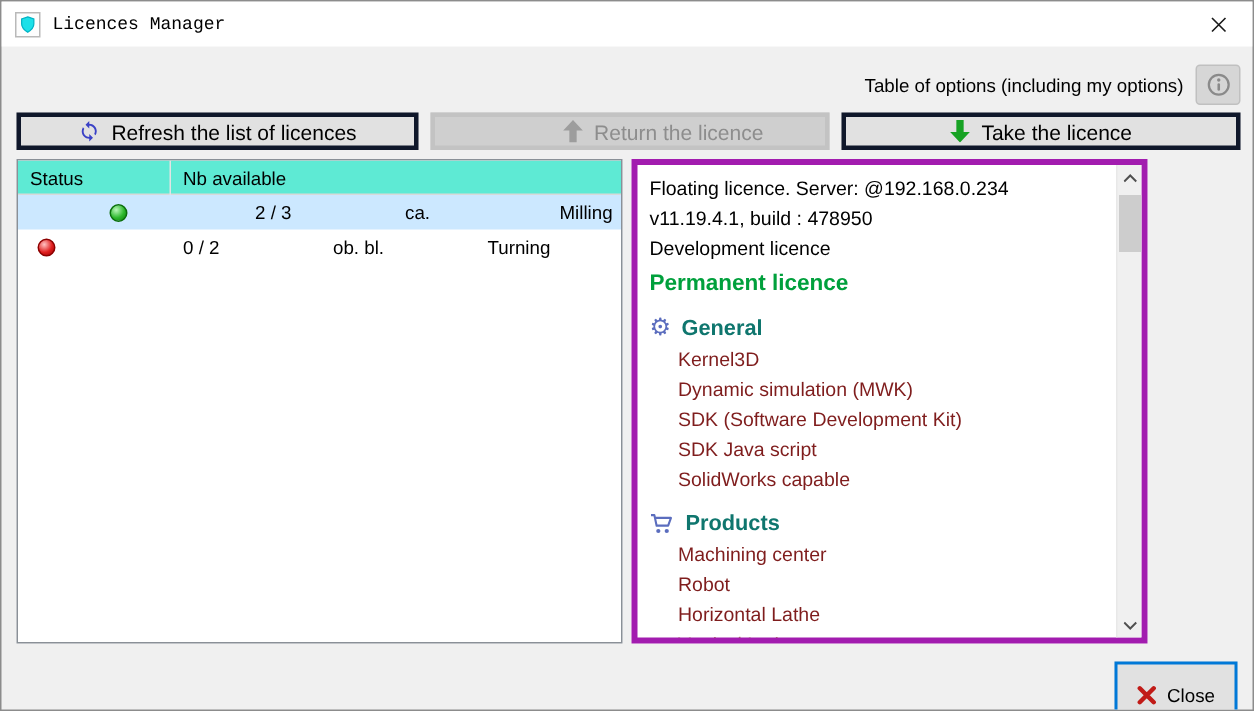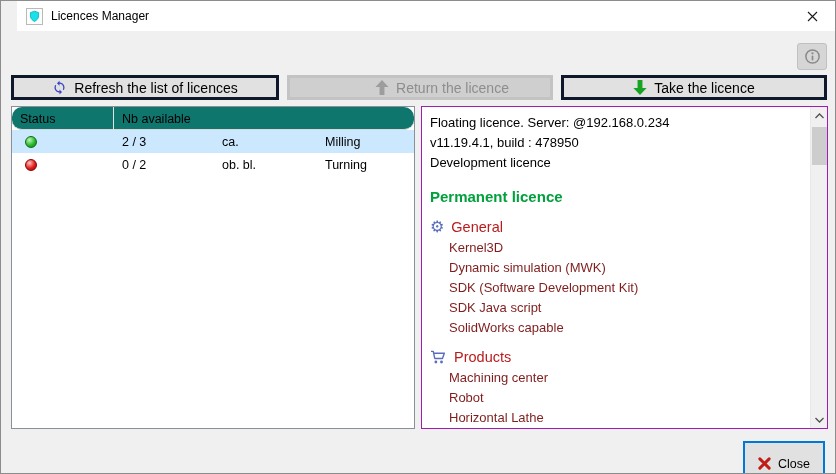--- a/index.html
+++ b/index.html
@@ -3,22 +3,22 @@
 <meta charset="utf-8">
 <style>
   * { margin:0; padding:0; box-sizing:border-box; }
   html,body { width:836px; height:474px; font-family:"Liberation Sans","DejaVu Sans",sans-serif; }
   .window {
     position:absolute; inset:0; width:836px; height:474px;
     background:#f0f0f0; border:1px solid #8c8c8c; overflow:hidden;
   }
   
   .titlebar {
-    position:absolute; top:0; left:16px; right:0; height:30px;
-    background:#ffffff; display:flex; align-items:center;
+    position:absolute; top:0; left:0; right:0; height:30px;
+    background:#ffffff; display:flex; align-items:center;font-family:Liberation Mono, monospace;
   }
   .app-icon {
     width:17px; height:17px; margin-left:9px;
     border:1px solid #b9b9b9; background:#fdfdfd;
     display:flex; align-items:center; justify-content:center;
   }
   .title-text { margin-left:8px; font-size:12px; color:#000; }
   .titlebar-close {
     position:absolute; right:0; top:0; width:45px; height:30px;
     display:flex; align-items:center; justify-content:center; cursor:pointer;
@@ -40,62 +40,62 @@
     font-size:14px; color:#000; cursor:pointer;
   }
   .btn-refresh { left:10px; width:268px; }
   .btn-return  { left:286px; width:266px; background:#cfcfcf; border-color:#c3c3c3; color:#8d8d8d; cursor:default;padding-left:44px; }
   .btn-take    { left:560px; width:266px; }
   
   .licence-table {
     position:absolute; left:10px; top:105px; width:404px; height:323px;
     background:#ffffff; border:1px solid #8a9097; overflow:hidden;
   }
-  .thead { display:flex; height:23px; border-bottom:1px solid #d9d9d9; background:#0f766e;border-radius:10px; }
+  .thead { display:flex; height:23px; border-bottom:1px solid #d9d9d9; background:#5eead4; }
   .th {
     font-size:12.5px; color:#000; display:flex; align-items:center;
     padding-left:8px; border-right:1px solid #e3e3e3; height:23px;
   }
   .th:last-child { border-right:none; }
   .col-status  { width:102px; }
   .col-nb      { width:100px; }
   .col-users   { width:103px; }
   .col-comment { flex:1; }
   .trow { display:flex; height:23px; align-items:center; font-size:12.5px; color:#000; }
-  .trow.selected { background:var(--selection-blue,#cce8ff); }
+  .trow.selected { background:var(--selection-blue,#cce8ff);padding-left:48px; }
   .td { display:flex; align-items:center; padding-left:8px; height:23px; }
   .ball {
     width:12px; height:12px; border-radius:50%;
     margin-left:5px;
   }
   .ball-green {
     background:radial-gradient(circle at 35% 30%, #b9f7b9 0%, var(--status-green,#2db82d) 55%, #0d7c0d 100%);
     border:1px solid #0a6f0a;
   }
   .ball-red {
     background:radial-gradient(circle at 35% 30%, #ffc2c2 0%, var(--status-red,#e01f1f) 55%, #9c0000 100%);
     border:1px solid #8d0000;
   }
   
   .details {
-    position:absolute; left:420px; top:105px; width:407px; height:323px;
-    background:#ffffff; border:1px solid #a21caf; overflow:hidden;
+    position:absolute; left:420px; top:105px; width:344px; height:323px;
+    background:#ffffff; border:4px solid #a21caf; overflow:hidden;
   }
   .details-content {
     position:absolute; left:0; top:0; right:17px; bottom:0;
     padding:6px 0 0 8px; overflow:hidden;
   }
   .detail-line { height:20px; line-height:20px; font-size:13px; color:#000; }
   .permanent-line {
-    height:22px; line-height:22px; margin-top:13px;
+    height:22px; line-height:22px; margin-top:2px;
     font-size:15px; font-weight:bold; color:var(--permanent-green,#00a03c);
   }
   .section { margin-top:8px; }
   .section-header { height:22px; display:flex; align-items:center; gap:7px; }
-  .section-title { font-size:14.5px; font-weight:normal; color:#b91c1c; }
+  .section-title { font-size:14.5px; font-weight:bold; color:#0f766e; }
   .section-items .item { height:20px; line-height:20px; font-size:13px; color:#7f1d1d; padding-left:19px; }
   .gear-glyph { font-size:16px; color:var(--icon-blue,#5b6dbe); line-height:1; }
   
   .scrollbar {
     position:absolute; top:0; right:0; width:17px; height:100%;
     background:#f0f0f0; border-left:1px solid #e8e8e8;
   }
   .scroll-arrow {
     position:absolute; left:0; width:17px; height:17px;
     display:flex; align-items:center; justify-content:center; cursor:pointer;
@@ -127,20 +127,21 @@
     </span>
     <span class="title-text">Licences Manager</span>
     <span class="titlebar-close">
       <svg width="11" height="11" viewBox="0 0 11 11">
         <path d="M1 1 L10 10 M10 1 L1 10" stroke="#1a1a1a" stroke-width="1.1"></path>
       </svg>
     </span>
   </div>
 
   <div class="options-row">
+    <span class="options-label">Table of options (including my options)</span>
     <span class="info-button">
       <svg width="17" height="17" viewBox="0 0 18 18">
         <circle cx="9" cy="9" r="7" fill="none" stroke="#8a8a8a" stroke-width="1.6"></circle>
         <circle cx="9" cy="5.6" r="1.2" fill="#8a8a8a"></circle>
         <rect x="8.1" y="8" width="1.8" height="5.2" rx="0.9" fill="#8a8a8a"></rect>
       </svg>
     </span>
   </div>
 
   <div class="btn btn-refresh">

